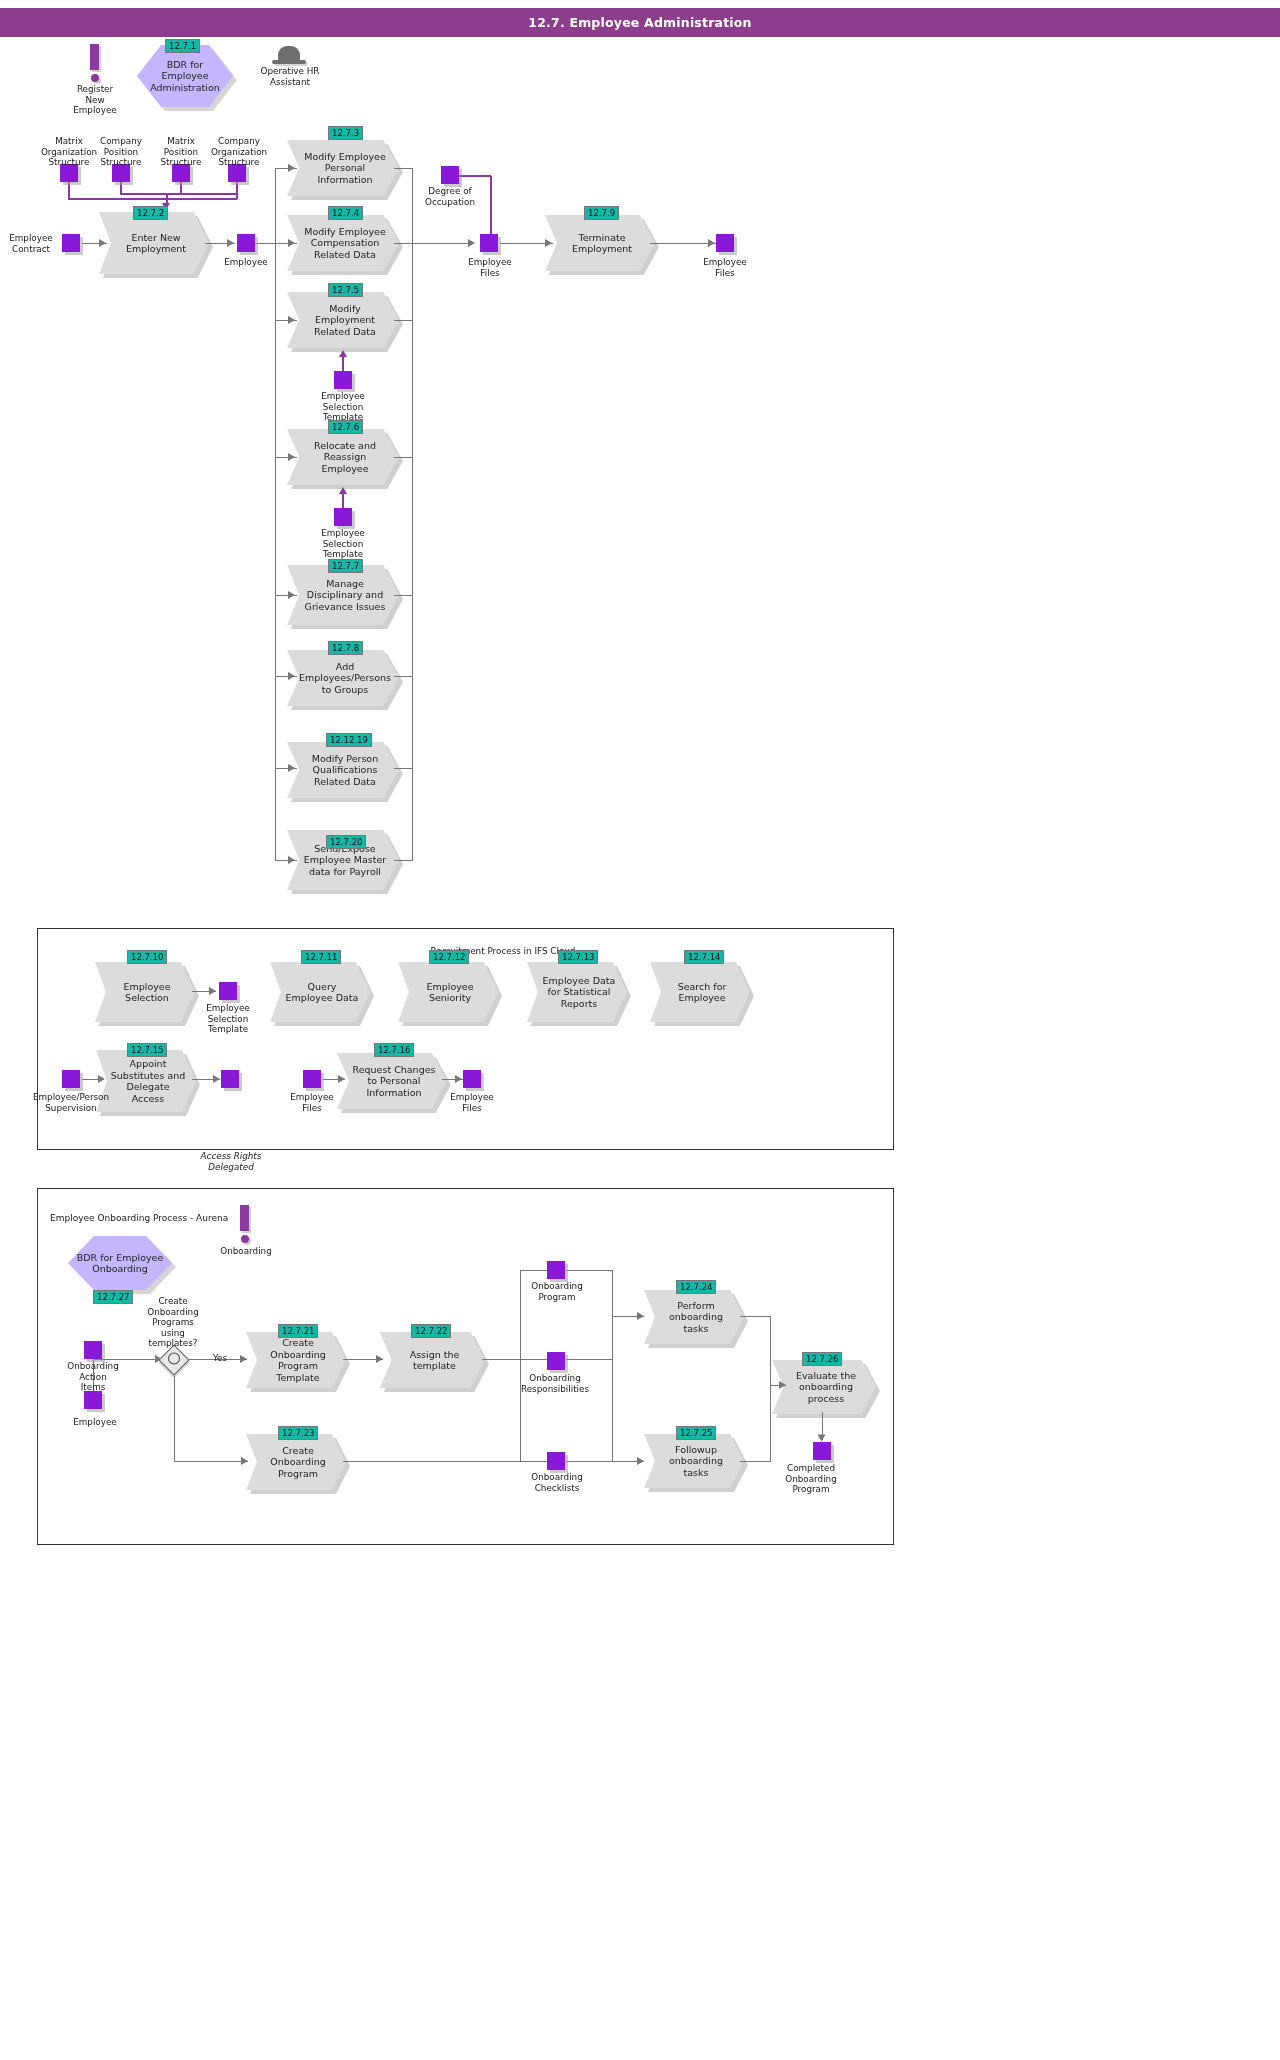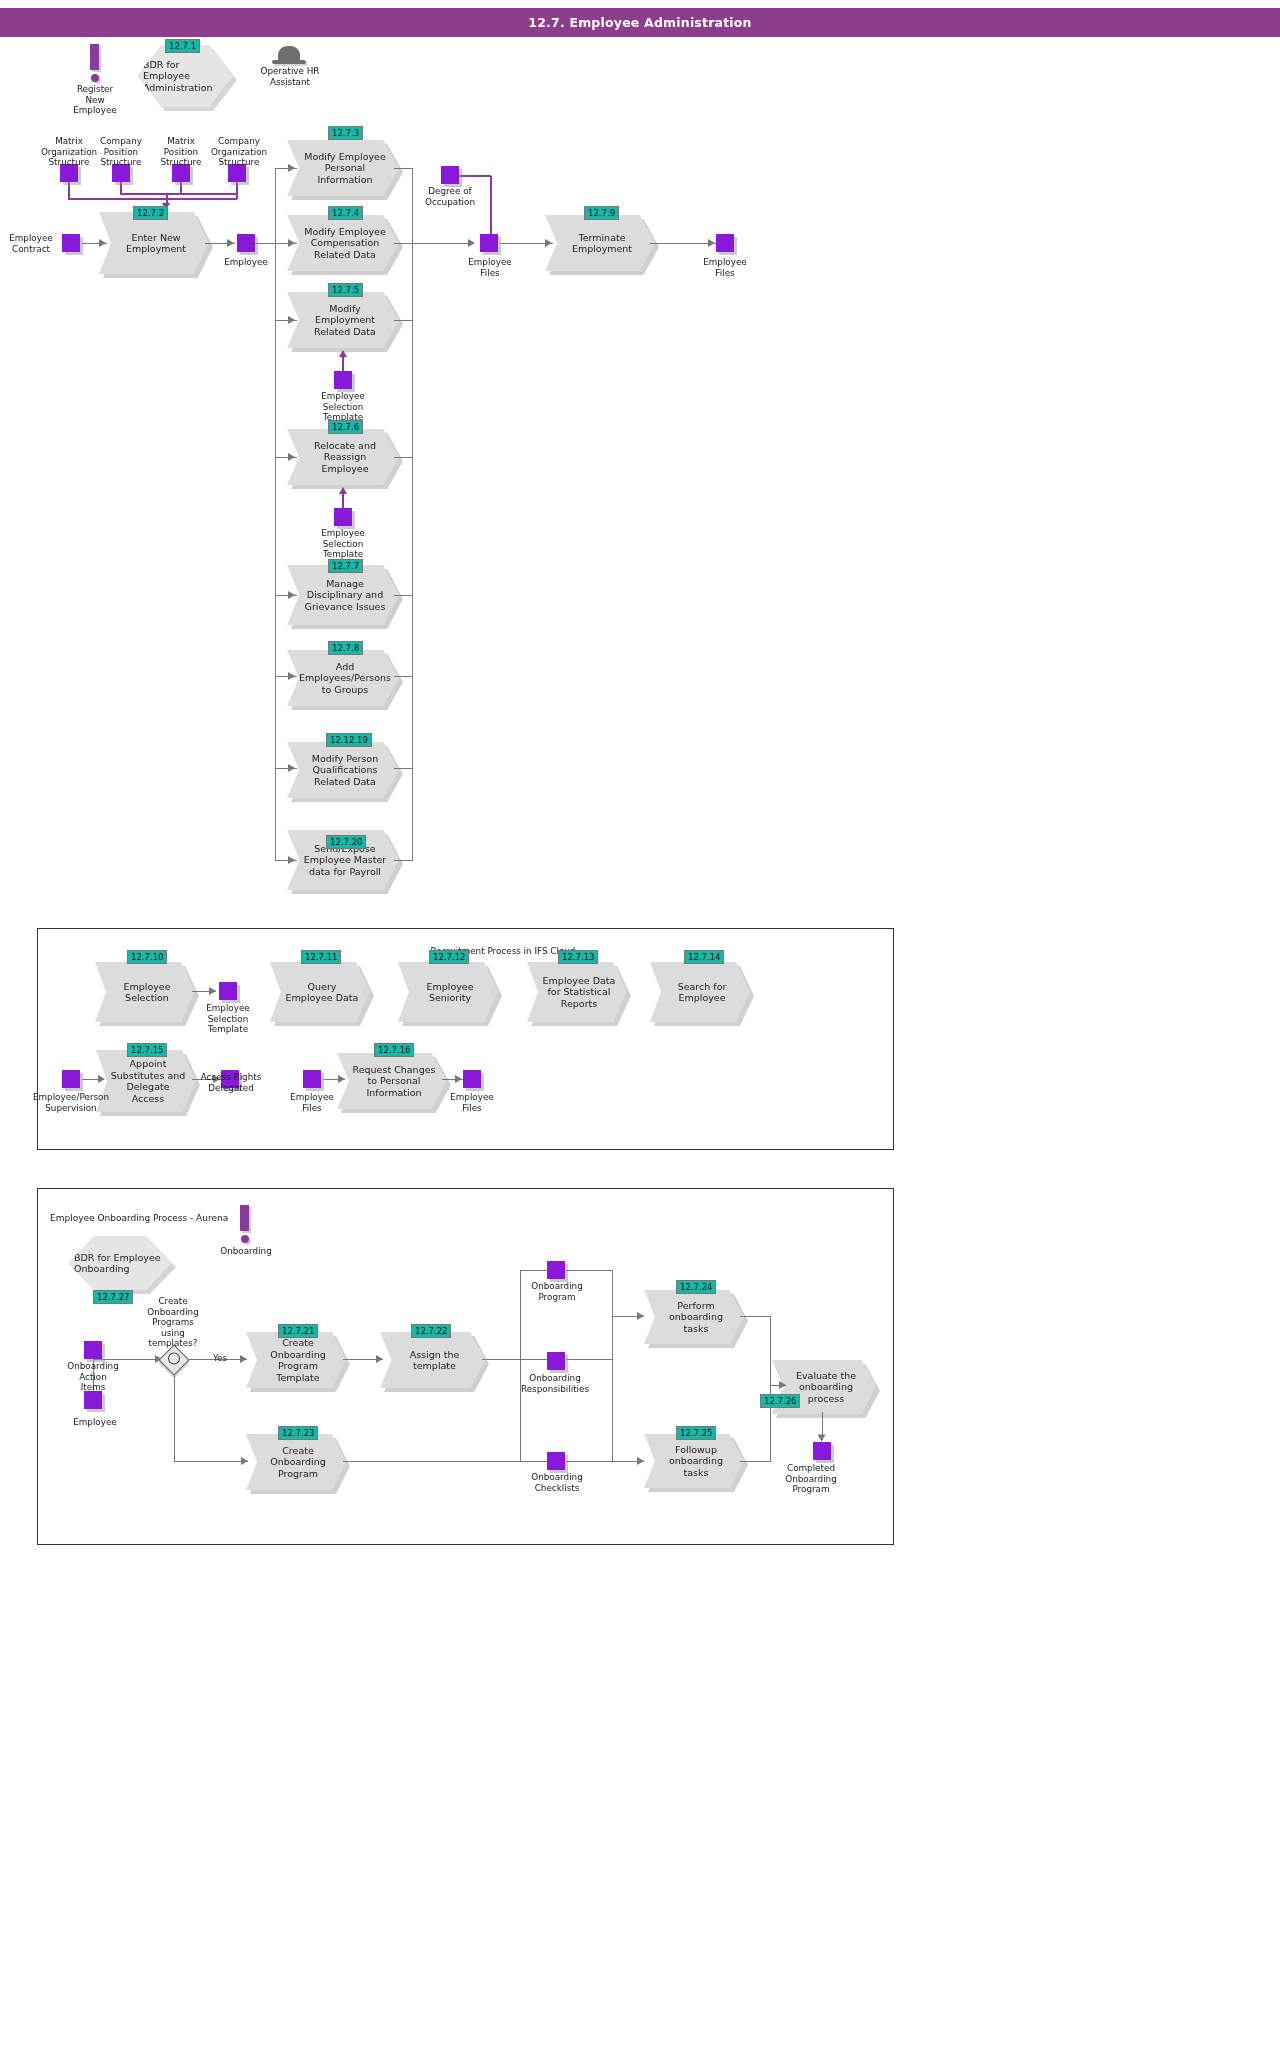--- a/index.html
+++ b/index.html
@@ -39,24 +39,24 @@
   .hexwrap{position:absolute;}
   .hexwrap::after{
     content:"";position:absolute;left:4px;top:4px;right:-4px;bottom:-4px;
     background:rgba(150,150,150,.4);
     -webkit-clip-path:polygon(25% 0,75% 0,100% 50%,75% 100%,25% 100%,0 50%);
     clip-path:polygon(25% 0,75% 0,100% 50%,75% 100%,25% 100%,0 50%);
     z-index:0;
   }
   .hex{
     position:absolute;left:0;top:0;width:100%;height:100%;z-index:1;
-    background:#e5e5e5;
+    background:#c4b5fd;
     -webkit-clip-path:polygon(25% 0,75% 0,100% 50%,75% 100%,25% 100%,0 50%);
     clip-path:polygon(25% 0,75% 0,100% 50%,75% 100%,25% 100%,0 50%);
-    display:flex;align-items:center;justify-content:center;
+    display:flex;align-items:center;justify-content:center;text-align:center;
     font-size:9.5px;line-height:11.5px;color:#222;padding:0 6px;box-sizing:border-box;
   }
 
   
   .badge{
     position:absolute;background:#14b8a6;border:1px solid #777;
     font-size:8.5px;line-height:10px;padding:1px 3px;z-index:6;
     color:#111;white-space:nowrap;
   }
 
@@ -364,21 +364,21 @@
   <div class="chev">Appoint
 Substitutes
 and Delegate
 Access</div>
 </div>
 <div class="badge" style="left:127px;top:1043px;">12.7.15</div>
 
 <div class="h" style="left:192px;top:1079px;width:28px;"></div>
 <div class="arrow" style="left:213px;top:1075px;"></div>
 <div class="sq" style="left:221px;top:1070px;"></div>
-<div class="lbl" style="left:193px;top:1072px;width:76px;">Access Rights
+<div class="lbl" style="left:193px;top:1151px;width:76px;font-style:italic;">Access Rights
 Delegated</div>
 
 <div class="sq" style="left:303px;top:1070px;"></div>
 <div class="lbl" style="left:277px;top:1092px;width:70px;">Employee
 Files</div>
 <div class="h" style="left:323px;top:1079px;width:22px;"></div>
 <div class="arrow" style="left:338px;top:1075px;"></div>
 
 <div class="chevwrap" style="left:337px;top:1053px;width:110px;height:56px;">
   <div class="chev">Request Changes
@@ -503,20 +503,20 @@
 <div class="h" style="left:740px;top:1461px;width:30px;"></div>
 <div class="v" style="left:770px;top:1316px;height:146px;"></div>
 <div class="h" style="left:770px;top:1385px;width:16px;"></div>
 <div class="arrow" style="left:779px;top:1381px;"></div>
 
 <div class="chevwrap" style="left:772px;top:1360px;width:104px;height:54px;">
   <div class="chev">Evaluate the
 onboarding
 process</div>
 </div>
-<div class="badge" style="left:760px;top:1352px;margin-top:42px;">12.7.26</div>
+<div class="badge" style="left:802px;top:1352px;">12.7.26</div>
 
 <div class="v" style="left:822px;top:1412px;height:28px;"></div>
 <div class="arrow" style="left:818px;top:1434px;transform:rotate(90deg);"></div>
 <div class="sq" style="left:813px;top:1442px;"></div>
 <div class="lbl" style="left:774px;top:1463px;width:74px;">Completed
 Onboarding
 Program</div>
 
 </body></html>

